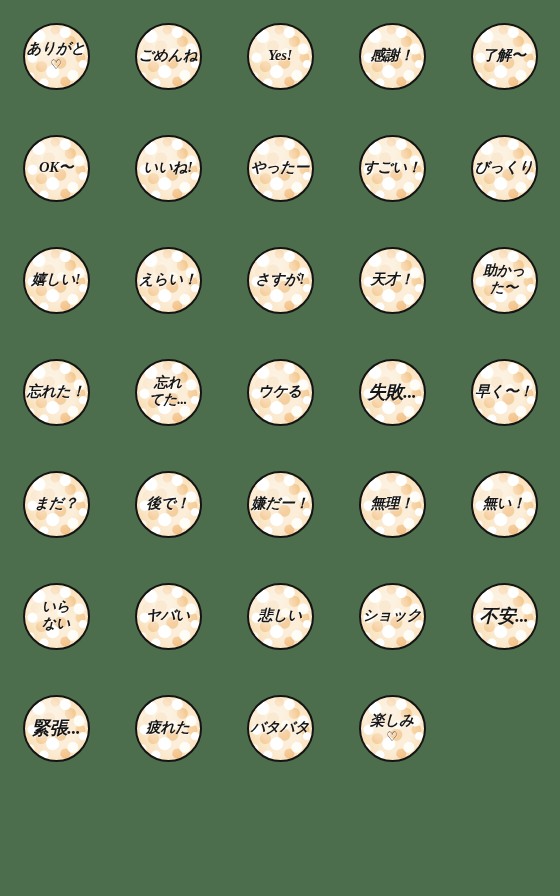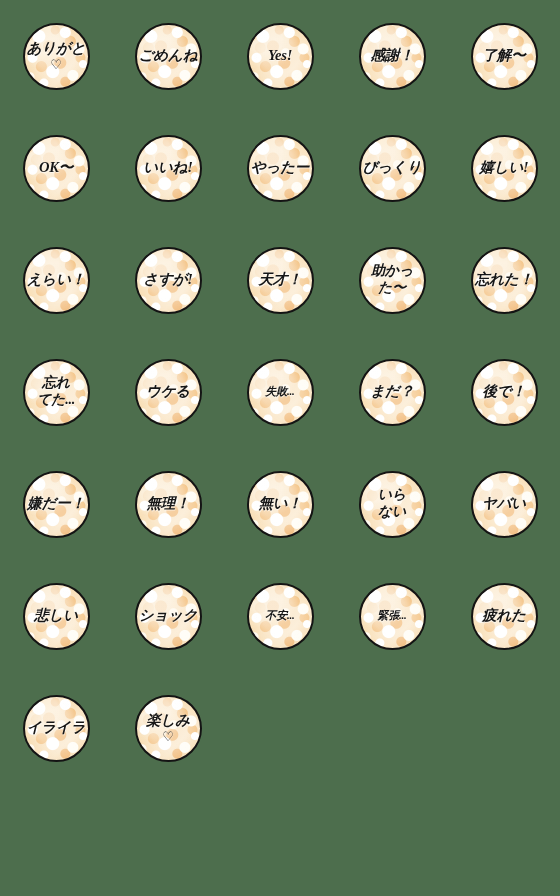--- a/index.html
+++ b/index.html
@@ -95,21 +95,21 @@
     white-space: pre-line;
     padding: 0 2px;
     text-shadow:
       0.5px 0.5px 0 rgba(255,255,255,0.55),
       -0.4px -0.4px 0 rgba(255,255,255,0.35);
   }
 
   .lines-1 { font-size: 14.5px; }
   .lines-2 { font-size: 14px; line-height: 1.18; }
 
-  .len-5 { font-size: 11px; }
+  .len-5 { font-size: 18px; }
 
   .coin-label .heart {
     display: block;
     font-style: normal;
     font-size: 13px;
     line-height: 1.0;
     margin-top: 1px;
   }
 </style>
 </head>
@@ -151,20 +151,25 @@
         <div class="coin-label lines-1">いいね!</div>
       </div>
     </div>
     <div class="cell">
       <div class="coin">
         <div class="coin-label lines-1">やったー</div>
       </div>
     </div>
     <div class="cell">
       <div class="coin">
+        <div class="coin-label lines-1">すごい！</div>
+      </div>
+    </div>
+    <div class="cell">
+      <div class="coin">
         <div class="coin-label lines-1">びっくり</div>
       </div>
     </div>
     <div class="cell">
       <div class="coin">
         <div class="coin-label lines-1">嬉しい!</div>
       </div>
     </div>
     <div class="cell">
       <div class="coin">
@@ -203,20 +208,25 @@
         <div class="coin-label lines-1">ウケる</div>
       </div>
     </div>
     <div class="cell">
       <div class="coin">
         <div class="coin-label lines-1 len-5">失敗...</div>
       </div>
     </div>
     <div class="cell">
       <div class="coin">
+        <div class="coin-label lines-1">早く〜！</div>
+      </div>
+    </div>
+    <div class="cell">
+      <div class="coin">
         <div class="coin-label lines-1">まだ？</div>
       </div>
     </div>
     <div class="cell">
       <div class="coin">
         <div class="coin-label lines-1">後で！</div>
       </div>
     </div>
     <div class="cell">
       <div class="coin">
@@ -264,21 +274,21 @@
         <div class="coin-label lines-1 len-5">緊張...</div>
       </div>
     </div>
     <div class="cell">
       <div class="coin">
         <div class="coin-label lines-1">疲れた</div>
       </div>
     </div>
     <div class="cell">
       <div class="coin">
-        <div class="coin-label lines-1">イライラ</div>
+        <div class="coin-label lines-1">バタバタ</div>
       </div>
     </div>
     <div class="cell">
       <div class="coin">
         <div class="coin-label lines-1">楽しみ<span class="heart">♡</span></div>
       </div>
     </div>
   </div>
 
 </body></html>

